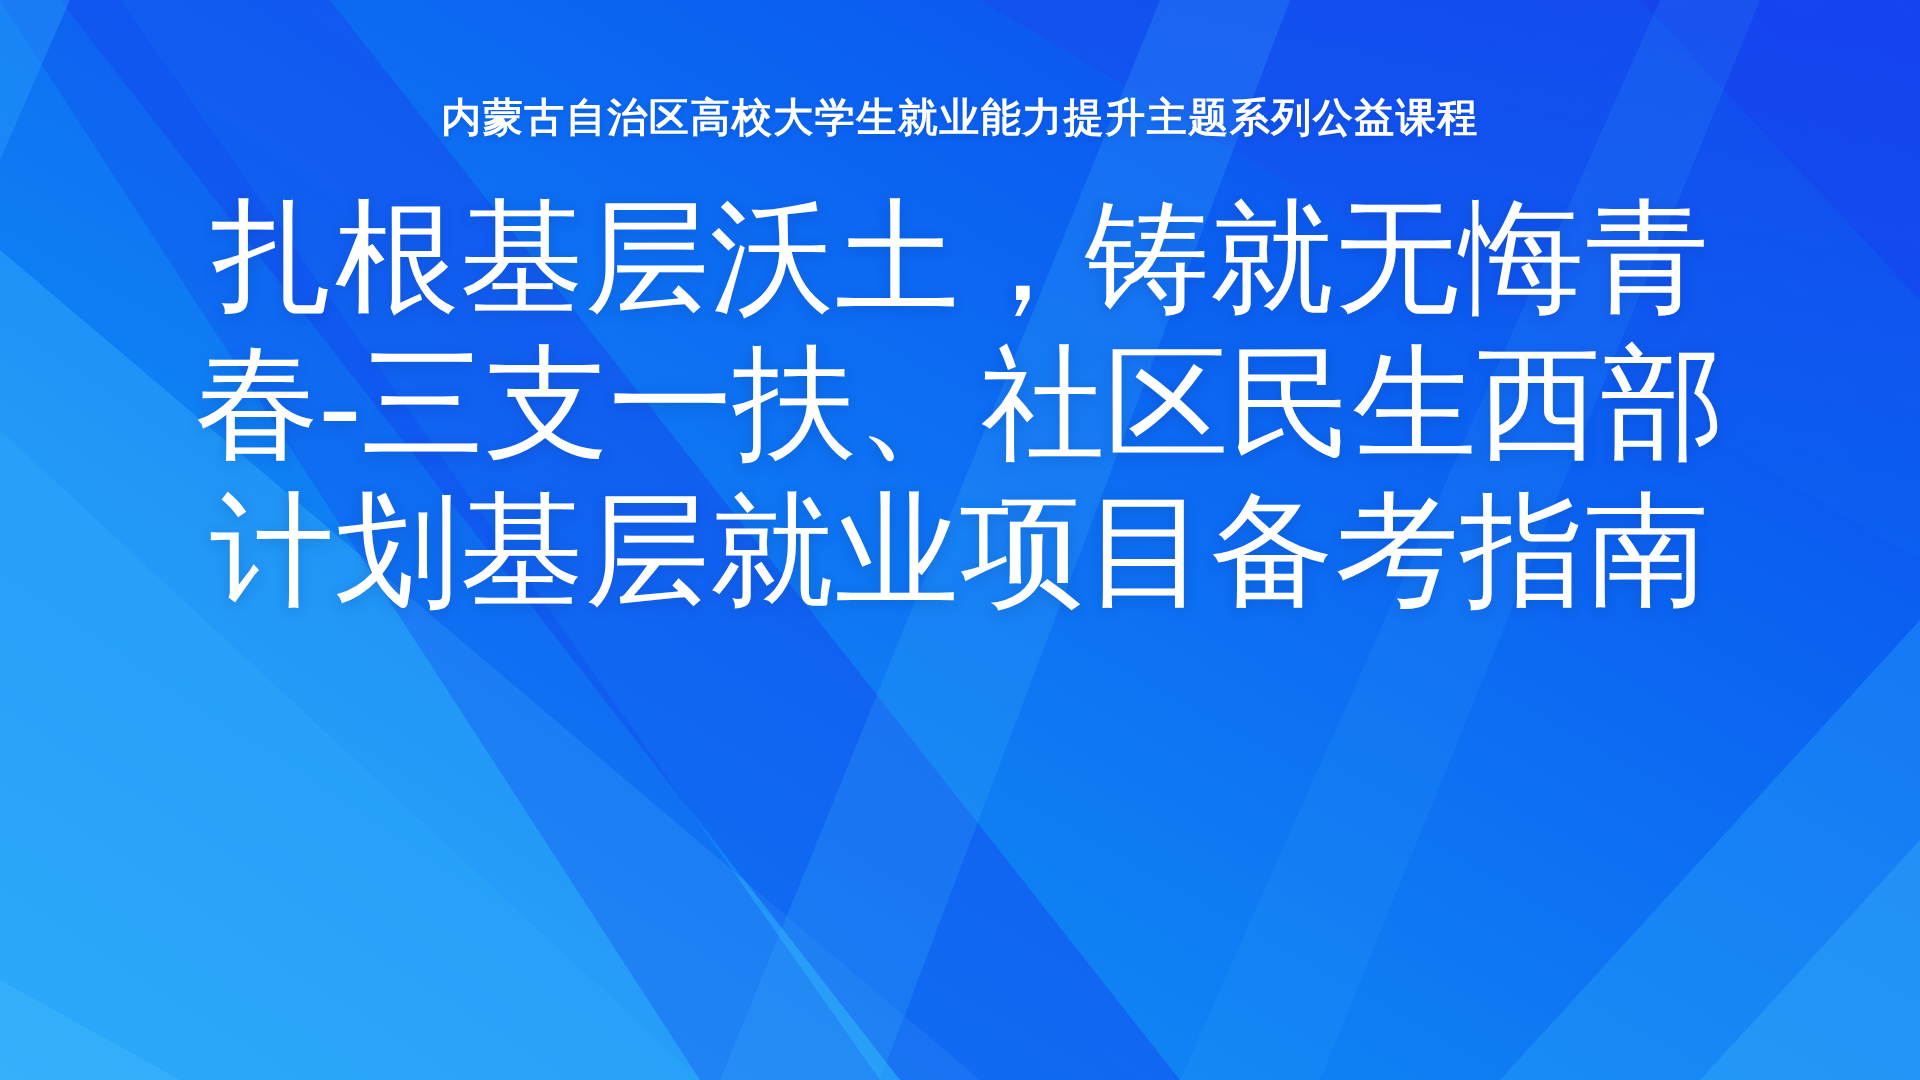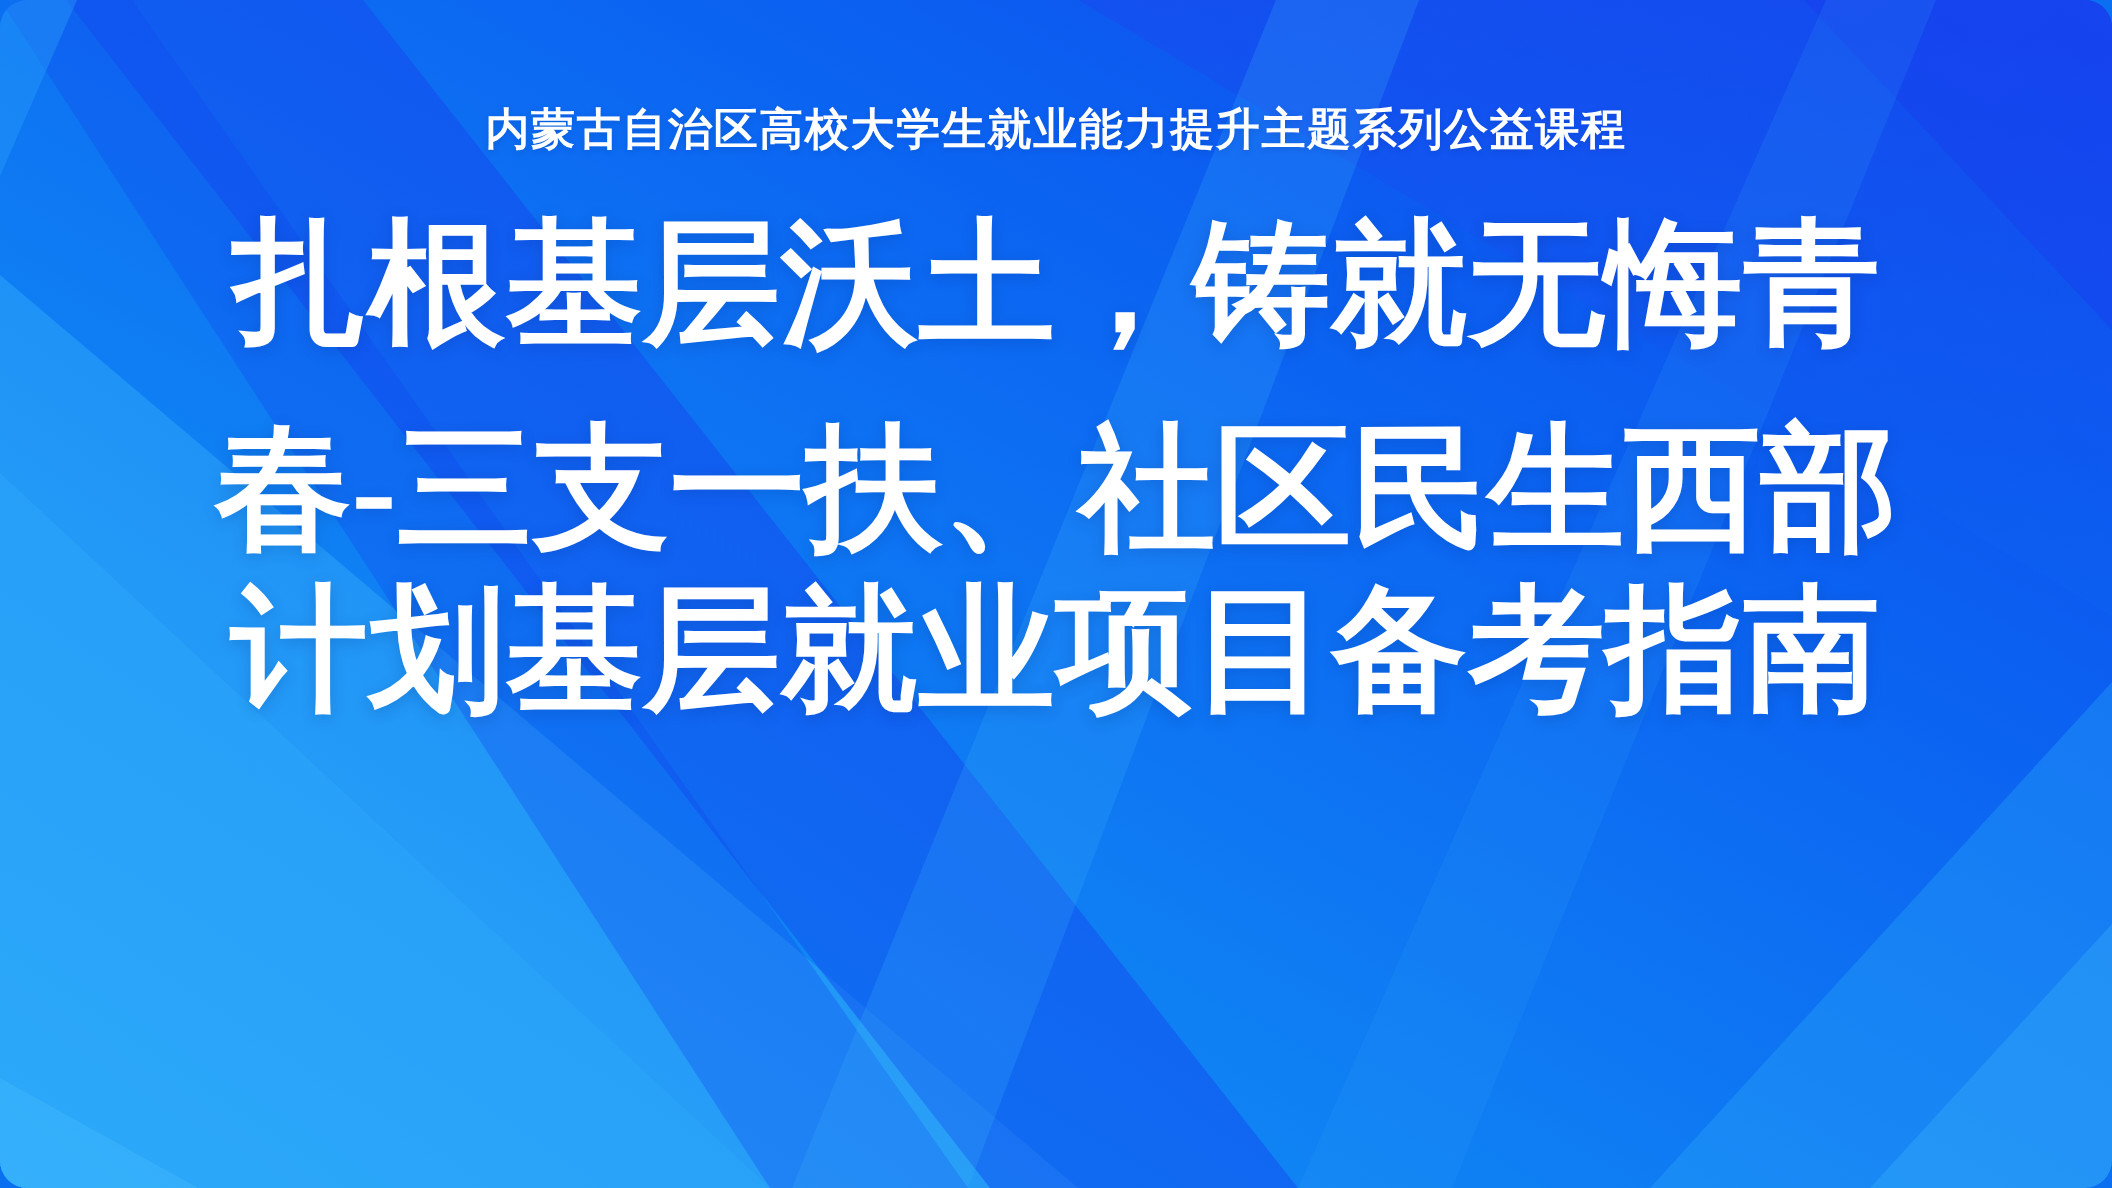--- a/index.html
+++ b/index.html
@@ -14,21 +14,20 @@
   body {
     font-family: "Liberation Serif", "DejaVu Serif", serif;
   }
 
   #slide {
     position: relative;
     width: 1920px;
     height: 1080px;
     overflow: hidden;
     background: linear-gradient(118deg, #0d7ff5 0%, #1178f3 28%, #0f6ef2 55%, #0a5ff0 78%, #1550ef 100%);
-    border-radius: 25px;
   }
 
   
   .bg-layer {
     position: absolute;
     inset: 0;
     overflow: hidden;
     pointer-events: none;
   }
   .bg-svg { display:block; width: 1920px; height: 1080px; }
@@ -54,28 +53,28 @@
   }
 
   .title-block {
     margin-top: 46px;
     width: 1800px;
     text-align: center;
     color: #ffffff;
   }
   .title-line {
     font-size: 124px;
-    font-weight: 700;
+    font-weight: 400;
     line-height: 1.18;
     letter-spacing: 2px;
     white-space: nowrap;
     text-shadow: 0 3px 14px rgba(0, 40, 120, 0.20);
   }
   .title-line.l1 { letter-spacing: 1px; }
-  .title-line.l2 { letter-spacing: 0px; margin-top: 40px; }
+  .title-line.l2 { letter-spacing: 0px; }
   .title-line.l3 { letter-spacing: 1px; }
 
   .lecture {
     margin-top: 58px;
     font-size: 54px;
     font-weight: 400;
     letter-spacing: 10px;
     color: rgba(255, 255, 255, 0.62);
     white-space: nowrap;
   }

